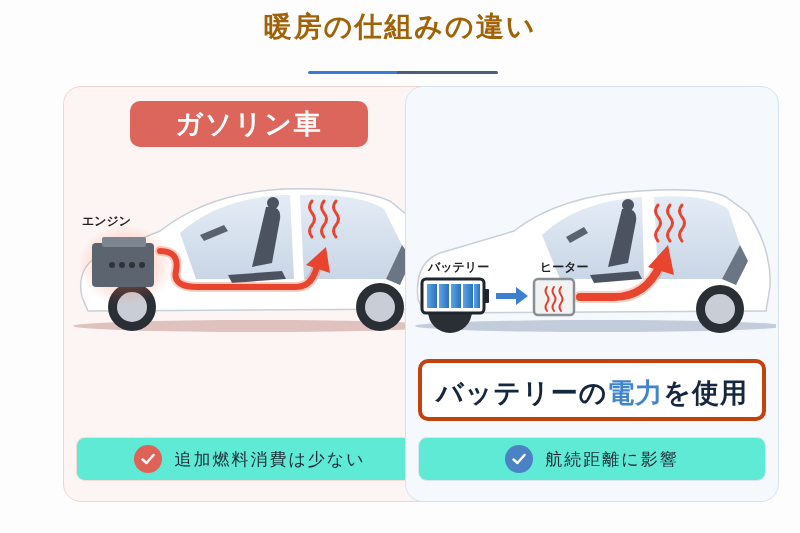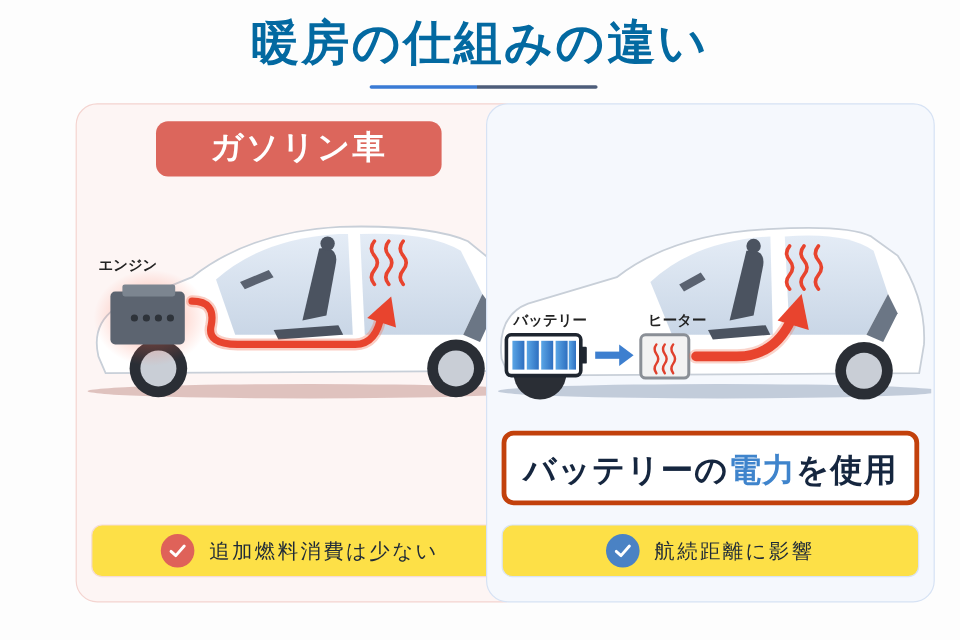--- a/index.html
+++ b/index.html
@@ -1,36 +1,36 @@
 <!DOCTYPE html>
 <html><head>
 <meta charset="utf-8">
 <style>
   * { box-sizing: border-box; margin: 0; padding: 0; }
   html, body { width: 800px; height: 533px; overflow: hidden; background: #fdfdfd; font-family: "DejaVu Sans", "Liberation Sans", sans-serif; }
-  .title { position: absolute; left: 0; top: 8px; width: 800px; text-align: center; font-size: 40px; font-weight: bold; color: #0369a1; letter-spacing: 2px; }
+  .title { position: absolute; left: 0; top: 8px; width: 800px; text-align: center; font-size: 28px; font-weight: bold; color: #a16207; letter-spacing: 2px; }
   .title-underline { position: absolute; left: 308px; top: 71px; width: 190px; height: 3px; border-radius: 2px; background: linear-gradient(90deg, #3a7bd5 0%, #3a7bd5 47%, #4d5d7a 47%, #4d5d7a 100%); }
 
   .panel { position: absolute; top: 86px; width: 374px; height: 416px; border-radius: 18px; }
   .panel.gas { left: 21px; background: #fdf5f4; border: 1.5px solid #f4d4d0; margin-left: 42px; }
   .panel.ev  { left: 405px; background: #f5f8fd; border: 1.5px solid #d6e2f4; }
 
   .badge { position: absolute; top: 14px; height: 46px; border-radius: 10px; color: #fff; font-size: 27px; font-weight: bold; text-align: center; line-height: 46px; letter-spacing: 2px; }
   .gas .badge { left: 66px; width: 238px; background: #dc665c; }
   .ev .badge  { left: 67px; width: 218px; background: #4a82c4; }
 
   .scene { position: absolute; left: 4px; top: 92px; width: 366px; height: 160px; }
 
   .statement { position: absolute; left: 12px; top: 272px; width: 348px; height: 62px; background: #fff; border-radius: 10px; font-size: 27px; font-weight: bold; color: #15263f; text-align: center; line-height: 60px; letter-spacing: 1px; }
   .gas .statement { border: 2px solid #df6f66; }
   .ev .statement  { border: 4px solid #c2410c; }
   .gas .hl { color: #e05548; }
   .ev .hl  { color: #3f84cc; }
 
-  .note { position: absolute; left: 12px; top: 350px; width: 348px; height: 44px; background: #fde047; border-radius: 9px; font-size: 17px; color: #1f2a38; display: flex; align-items: center; justify-content: center; gap: 12px; letter-spacing: 2px; }
+  .note { position: absolute; left: 12px; top: 350px; width: 348px; height: 44px; background: #5eead4; border-radius: 9px; font-size: 17px; color: #1f2a38; display: flex; align-items: center; justify-content: center; gap: 12px; letter-spacing: 2px; }
   .gas .note { border: 1px solid #f5dcd8; }
   .ev .note  { border: 1px solid #dae4f3; }
   .check { width: 28px; height: 28px; border-radius: 50%; display: flex; align-items: center; justify-content: center; flex: 0 0 auto; }
   .gas .check { background: #df6259; }
   .ev .check  { background: #4a82c4; }
 
   .lbl { position: absolute; font-size: 12px; font-weight: bold; color: #222; }
 </style>
 </head>
 <body>

